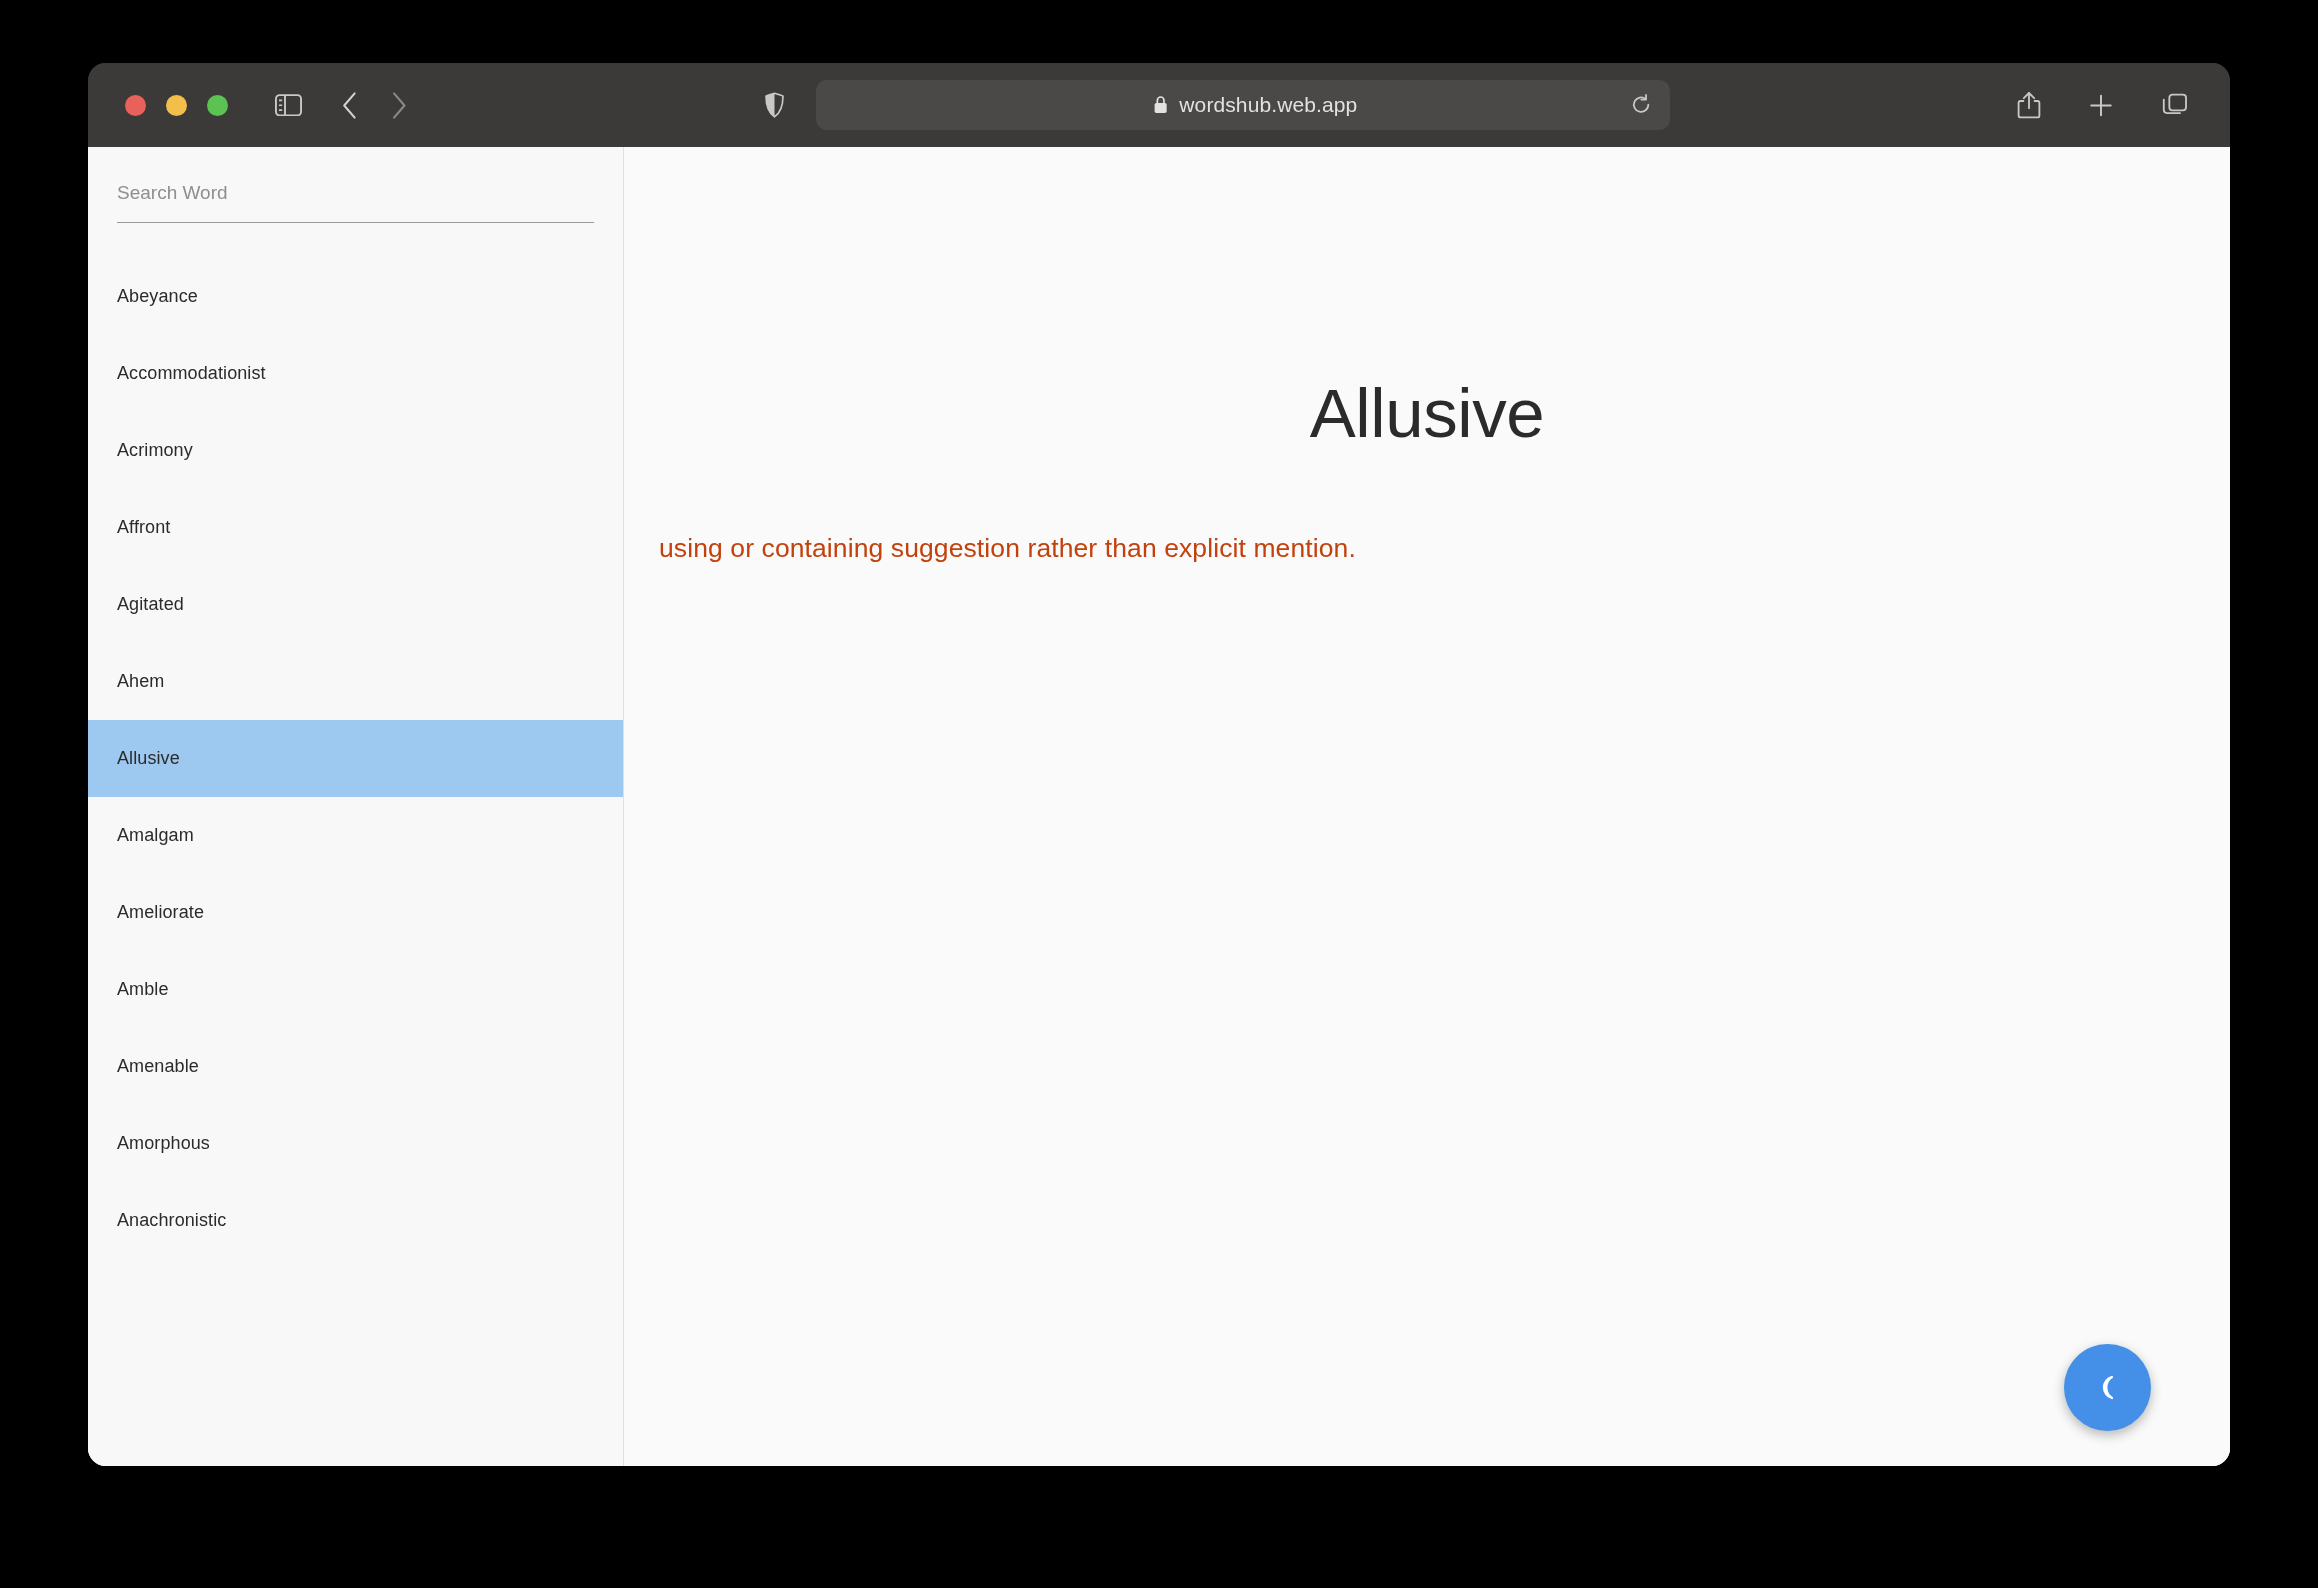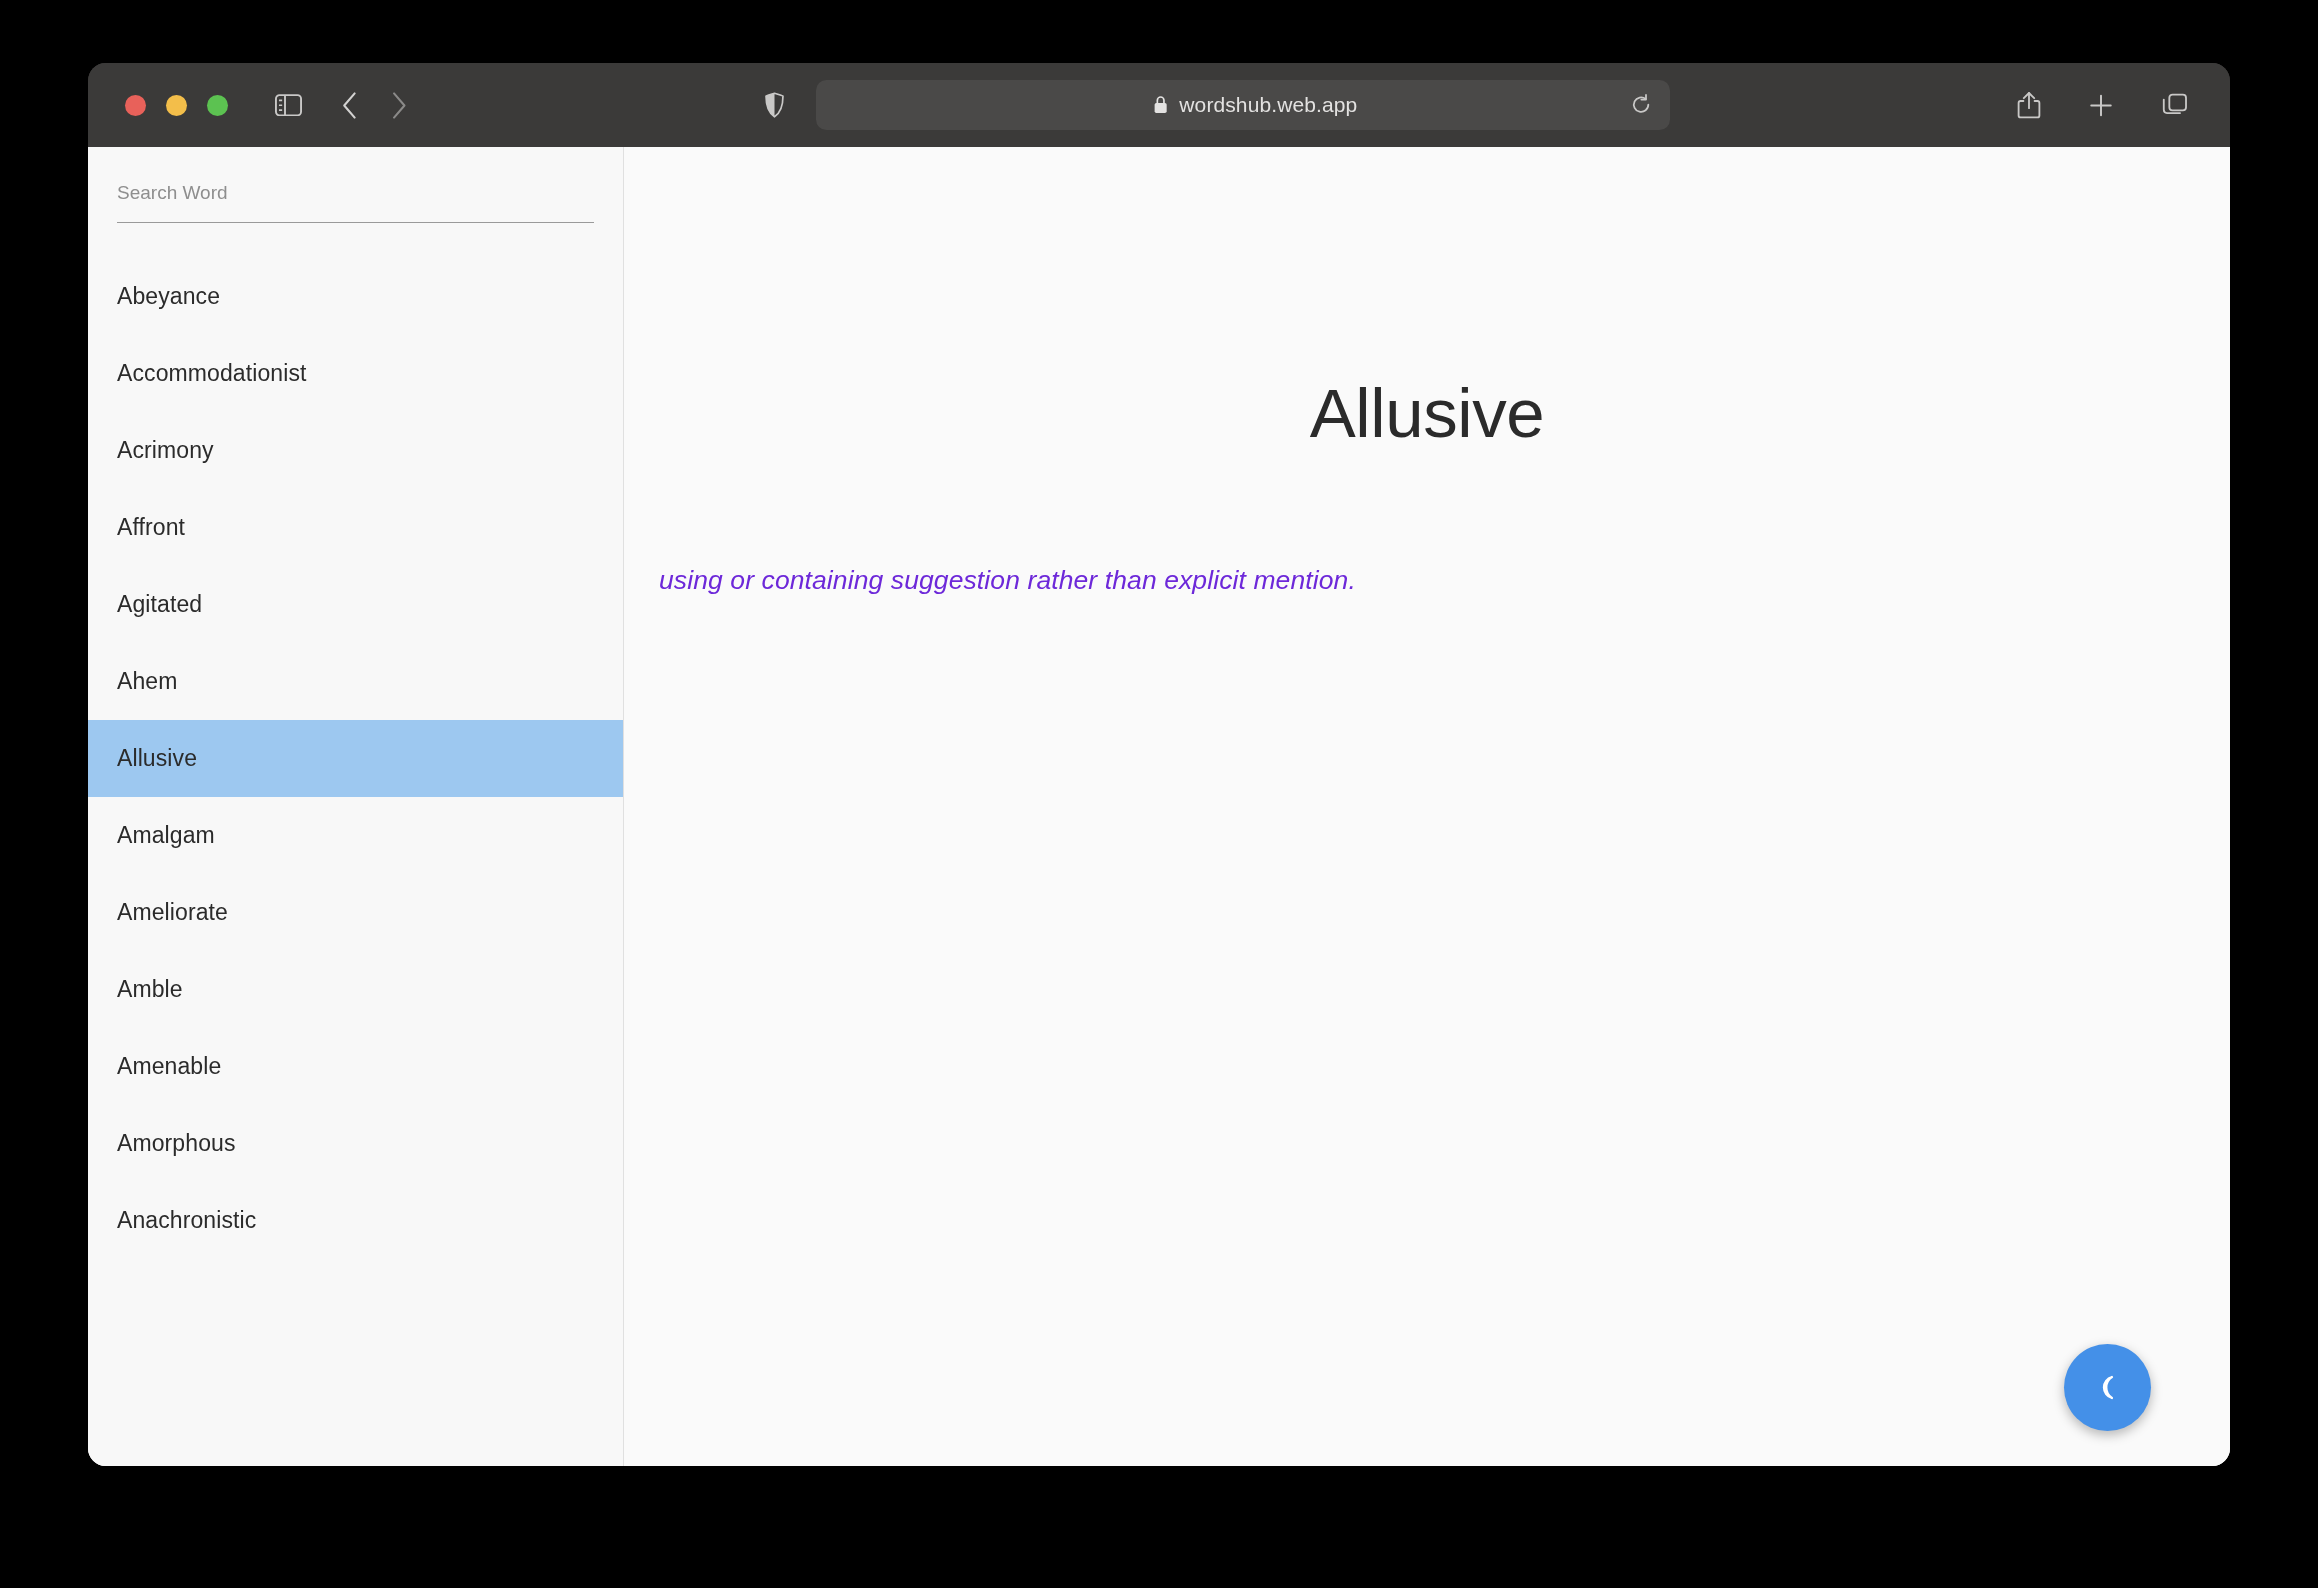--- a/index.html
+++ b/index.html
@@ -120,21 +120,21 @@
     border-bottom:1.6px solid #9a9a9a;
   }
   .search-input::placeholder { color:#8e8e8e; }
 
   .word-list { margin-top:35px; }
   .word-item {
     height:77px;
     display:flex;
     align-items:center;
     padding-left:29px;
-    font-size:23px;
+    font-size:18px;
     color:#2b2b2b;
     letter-spacing:0.1px;
   }
   .word-item.selected { background:#9dc8f0; }
 
   
   .content {
     flex:1;
     background:#fafafa;
     position:relative;
@@ -142,26 +142,25 @@
   }
   .word-title {
     text-align:center;
     font-size:69px;
     font-weight:400;
     color:#2b2b2b;
     margin-top:227px;
     letter-spacing:-0.4px;
   }
   .word-definition {
-    margin-top:112px;
+    margin-top:80px;
     padding-left:35px;
     font-size:26.5px;
-    color:#6d28d9;
+    color:#c2410c;
     letter-spacing:0.1px;
-    font-style:italic;
   }
 
   .fab {
     position:absolute;
     right:79px; bottom:35px;
     width:87px; height:87px;
     border-radius:50%;
     background:#4490e8;
     border:none;
     cursor:pointer;

